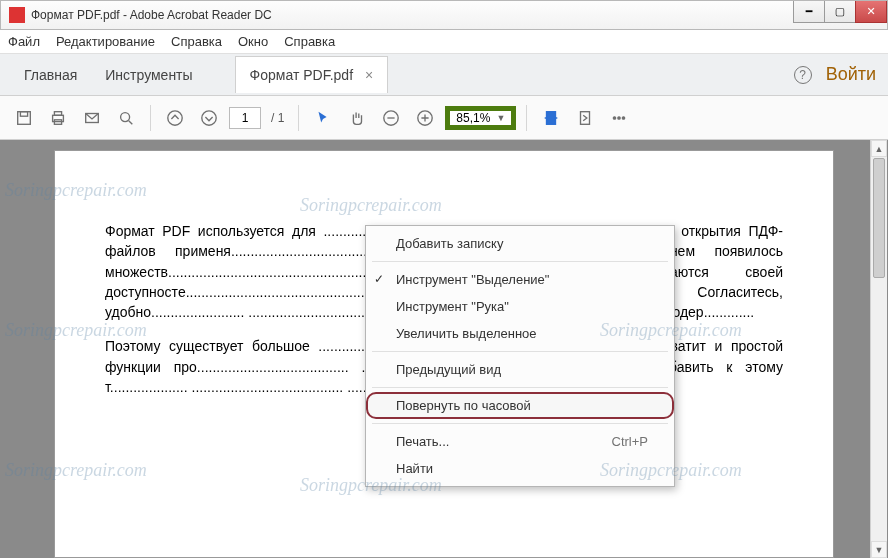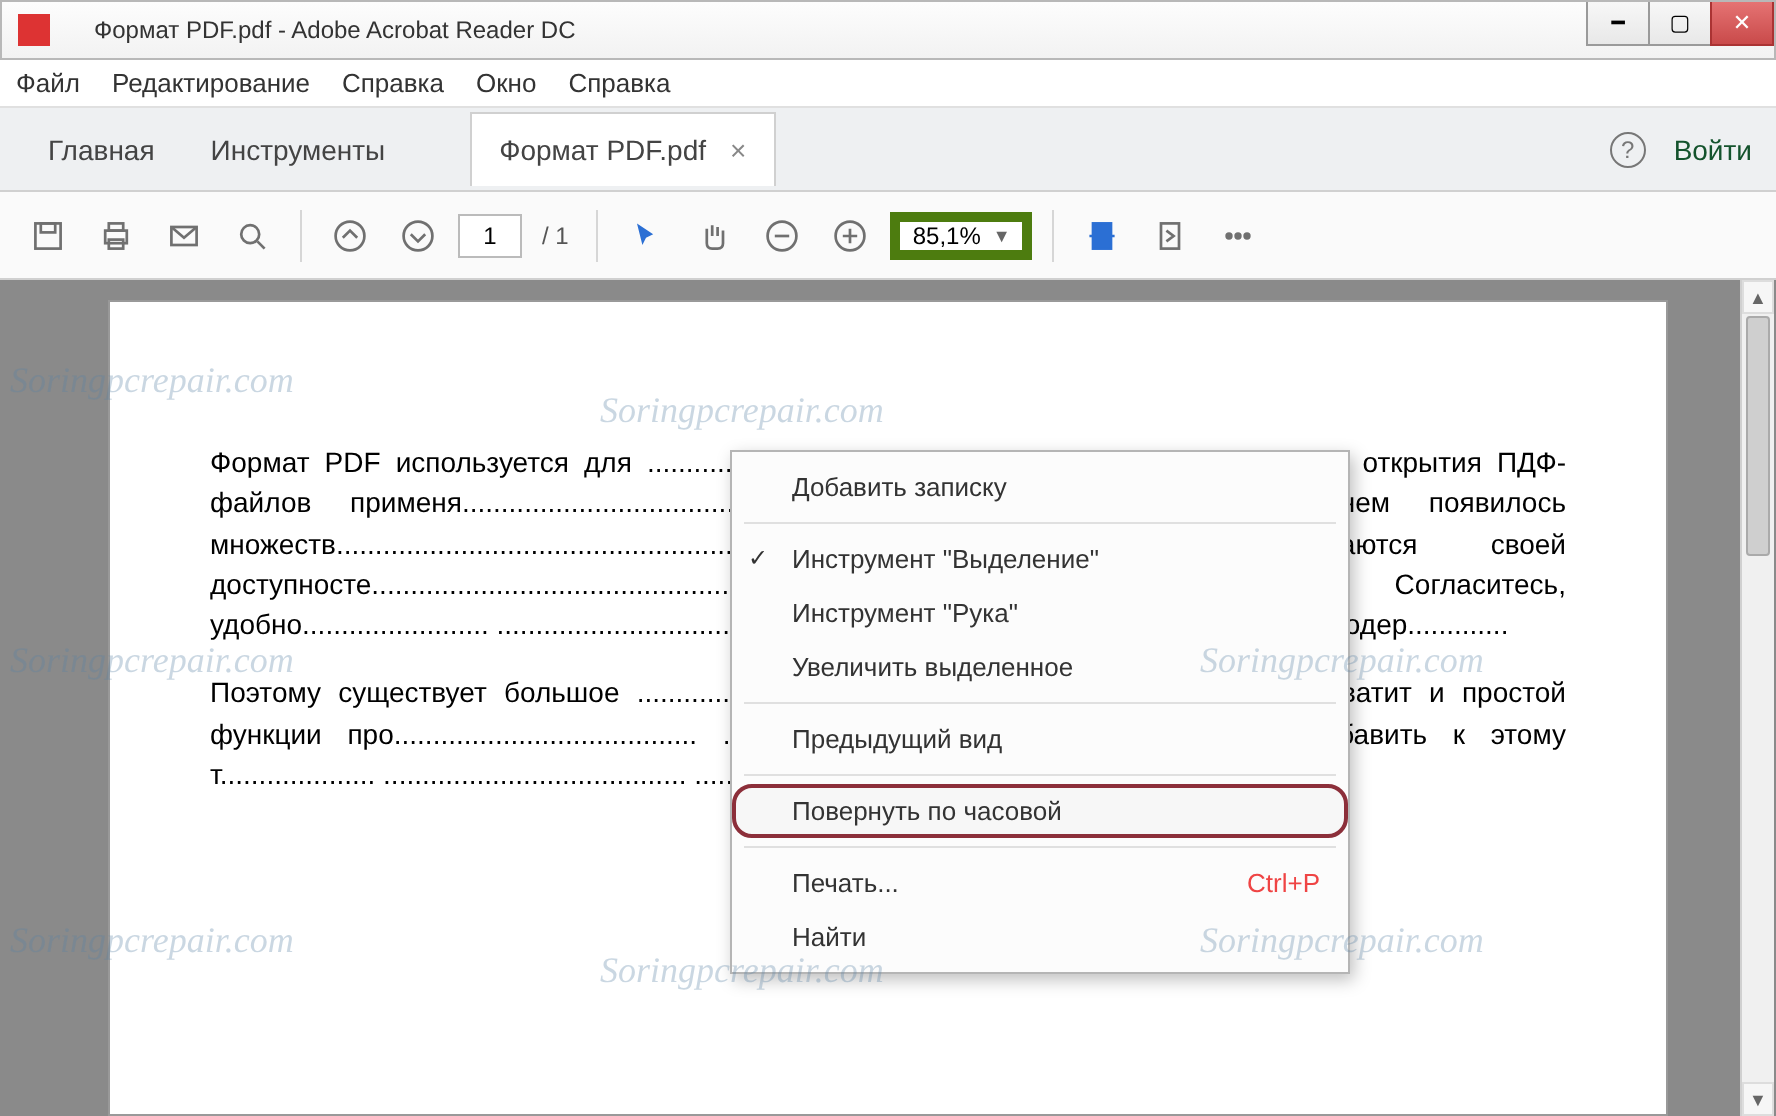--- a/index.html
+++ b/index.html
@@ -1,37 +1,37 @@
 <!DOCTYPE html>
 <html><head>
 <meta charset="utf-8">
 <style>
 * { margin: 0; padding: 0; box-sizing: border-box; font-family: "Segoe UI", Tahoma, sans-serif; }
 body { background: #fff; width: 888px; height: 558px; overflow: hidden; position: relative; }
 
 
-.titlebar { height: 30px; background: linear-gradient(#fdfdfd,#f2f2f2); border: 1px solid #b8b8b8; display: flex; align-items: center; padding-left: 8px; position: relative; gap: 16px; }
+.titlebar { height: 30px; background: linear-gradient(#fdfdfd,#f2f2f2); border: 1px solid #b8b8b8; display: flex; align-items: center; padding-left: 8px; position: relative; }
 .titlebar .app-icon { width: 16px; height: 16px; background: #d33; margin-right: 6px; }
 .titlebar .title { font-size: 12px; color: #333; }
 .winbtns { position: absolute; right: 0; top: 0; display: flex; }
 .winbtn { width: 32px; height: 22px; border: 1px solid #9a9a9a; border-top: none; display: flex; align-items: center; justify-content: center; font-size: 11px; background: linear-gradient(#f7f7f7,#e8e8e8); margin-left: -1px;}
 .winbtn.close { background: linear-gradient(#e57373,#c94a4a); color: #fff; border-color:#a33; }
 
 
 .menubar { height: 24px; background: #fff; border-bottom: 1px solid #e0e0e0; display: flex; align-items: center; padding-left: 8px; }
 .menubar .mitem { font-size: 13px; color: #333; margin-right: 16px; cursor: default; }
 
 
 .tabsrow { height: 42px; background: #eef0f2; border-bottom: 1px solid #d0d0d0; display: flex; align-items: center; padding: 0 10px; position: relative;}
 .tab { padding: 10px 14px; font-size: 14px; color: #444; cursor: default; }
 .tab.doc { background: #fff; border: 1px solid #d0d0d0; border-bottom: none; display: flex; align-items: center; margin-left: 28px; }
 .tab.doc .closex { margin-left: 12px; color: #888; font-size: 14px; }
 .tabright { position: absolute; right: 12px; display: flex; align-items: center; gap: 14px; }
 .help-icon { width: 18px; height: 18px; border: 1.5px solid #777; border-radius: 50%; display: flex; align-items: center; justify-content: center; font-size: 12px; color: #777; }
-.login { font-size: 14px; color: #14532d; }
+.login { font-size: 18px; color: #a16207; }
 
 
 .toolbar { height: 44px; background: #fafafa; border-bottom: 1px solid #d0d0d0; display: flex; align-items: center; padding: 0 10px; gap: 6px; }
 .tbtn { width: 28px; height: 28px; display: flex; align-items: center; justify-content: center; color: #6a6a6a; }
 .tbtn svg { width: 18px; height: 18px; stroke: #707070; fill: none; stroke-width: 1.5; }
 .tbtn.blue svg { stroke: #2b6fd4; fill:#2b6fd4; }
 .sep { width: 1px; height: 26px; background: #d6d6d6; margin: 0 4px; }
 .pagebox { width: 32px; height: 22px; border: 1px solid #bbb; text-align: center; font-size: 12px; }
 .pagecount { font-size: 12px; color: #555; margin: 0 4px;}
 .zoomsel { height: 24px; border: 5px solid #4d7c0f; background: #fff; font-size: 12px; padding: 0 6px; display: flex; align-items: center; gap: 6px;}
@@ -43,21 +43,21 @@
 .page p { margin-bottom: 14px; text-align: justify; }
 .scrollbar-v { position: absolute; right: 1px; top: 0; bottom: 0; width: 17px; background: #f0f0f0; border-left: 1px solid #d0d0d0; }
 .scrollbar-v .arrow { height: 17px; display:flex;align-items:center;justify-content:center;font-size:9px;color:#666;background:#f6f6f6;border:1px solid #ddd;}
 .scrollbar-v .thumb { position:absolute; top:18px; left:2px; right:2px; height:120px; background:#cfcfcf; border:1px solid #aaa; border-radius:2px;}
 
 
 .ctxmenu { position: absolute; left: 365px; top: 225px; width: 310px; background: #fcfcfc; border: 1px solid #b5b5b5; box-shadow: 2px 3px 8px rgba(0,0,0,.25); padding: 4px 0; font-size: 13px; color: #333;}
 .ctxitem { padding: 6px 14px 6px 30px; position: relative; cursor: default; }
 .ctxitem .check { position: absolute; left: 8px; top: 6px; color: #333; font-size: 12px; }
 .ctxsep { height: 1px; background: #e0e0e0; margin: 4px 6px; }
-.ctxitem .shortcut { position: absolute; right: 14px; color: #ef4444; }
+.ctxitem .shortcut { position: absolute; right: 26px; color: #737373; }
 .ctxitem.highlight { outline: 2px solid #8c2f3a; outline-offset: -2px; border-radius: 10px; background:#f7f7f7;}
 
 
 .wm { position:absolute; color: rgba(90,130,165,.32); font-style: italic; font-family: "Comic Sans MS", cursive; font-size: 18px; pointer-events:none; }
 </style>
 </head>
 <body>
 
 <div class="titlebar">
   <div class="app-icon"></div>

